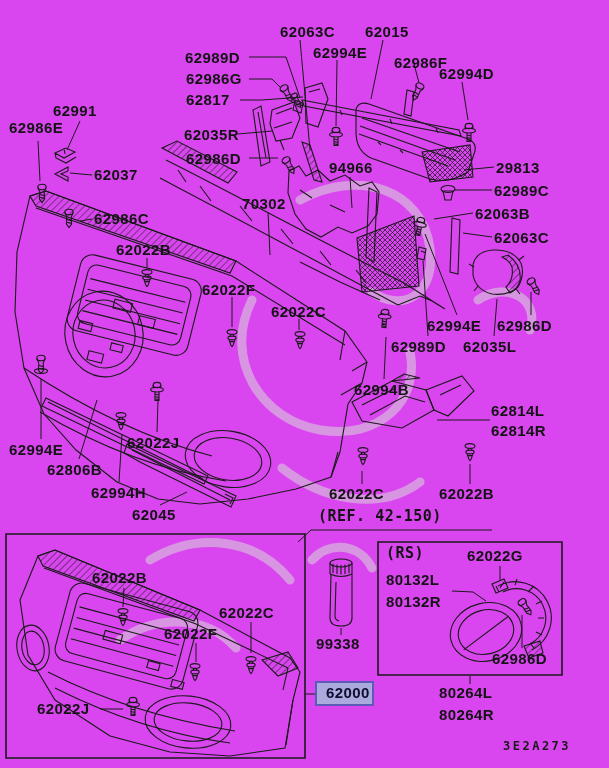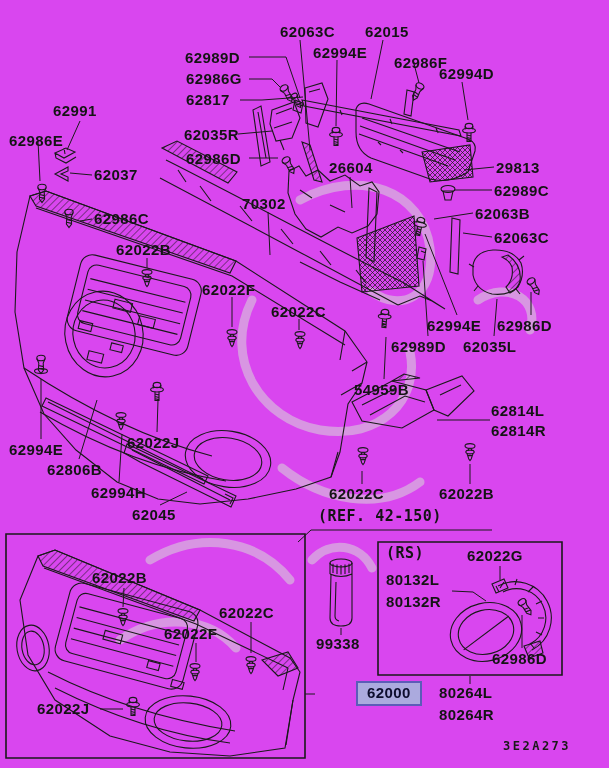--- a/index.html
+++ b/index.html
@@ -9,21 +9,21 @@
   }
   #lineart { position:absolute; left:0; top:0; }
   .lbl {
     position:absolute; font:bold 15px "Liberation Sans", sans-serif;
     color:#141414; letter-spacing:0.4px; white-space:nowrap; line-height:15px;
   }
   .mono { font-family:"DejaVu Sans Mono", monospace; letter-spacing:0.5px; }
   .code { font:bold 12px "DejaVu Sans Mono", monospace; letter-spacing:2.5px; color:#1a1a1a; }
   .hl {
     background:#abaade; border:2px solid #5c5cb8; color:#0d0d2e;
-    padding:2px 9px 3px 9px; line-height:16px;margin-left:41px;
+    padding:2px 2px 3px 9px; line-height:16px;
   }
   svg * { vector-effect:non-scaling-stroke; }
 </style>
 </head>
 <body>
 
 <div id="stage">
 
 <svg id="lineart" width="609" height="768" viewBox="0 0 609 768">
   <defs>
@@ -229,39 +229,39 @@
 
 <div class="lbl" style="left:280px;top:24px">62063C</div>
 <div class="lbl" style="left:365px;top:24px">62015</div>
 <div class="lbl" style="left:185px;top:50px">62989D</div>
 <div class="lbl" style="left:313px;top:45px">62994E</div>
 <div class="lbl" style="left:394px;top:55px">62986F</div>
 <div class="lbl" style="left:186px;top:71px">62986G</div>
 <div class="lbl" style="left:439px;top:66px">62994D</div>
 <div class="lbl" style="left:186px;top:92px">62817</div>
 <div class="lbl" style="left:53px;top:103px">62991</div>
-<div class="lbl" style="left:9px;top:133px">62986E</div>
+<div class="lbl" style="left:9px;top:120px">62986E</div>
 <div class="lbl" style="left:184px;top:127px">62035R</div>
 <div class="lbl" style="left:186px;top:151px">62986D</div>
 <div class="lbl" style="left:94px;top:167px">62037</div>
-<div class="lbl" style="left:329px;top:160px">26604</div>
+<div class="lbl" style="left:329px;top:160px">94966</div>
 <div class="lbl" style="left:496px;top:160px">29813</div>
 <div class="lbl" style="left:494px;top:183px">62989C</div>
 <div class="lbl" style="left:242px;top:196px">70302</div>
 <div class="lbl" style="left:94px;top:211px">62986C</div>
 <div class="lbl" style="left:475px;top:206px">62063B</div>
 <div class="lbl" style="left:494px;top:230px">62063C</div>
 <div class="lbl" style="left:116px;top:242px">62022B</div>
 <div class="lbl" style="left:202px;top:282px">62022F</div>
 <div class="lbl" style="left:271px;top:304px">62022C</div>
 <div class="lbl" style="left:427px;top:318px">62994E</div>
 <div class="lbl" style="left:497px;top:318px">62986D</div>
 <div class="lbl" style="left:391px;top:339px">62989D</div>
 <div class="lbl" style="left:463px;top:339px">62035L</div>
-<div class="lbl" style="left:354px;top:382px">54959B</div>
+<div class="lbl" style="left:354px;top:382px">62994B</div>
 <div class="lbl" style="left:491px;top:403px">62814L</div>
 <div class="lbl" style="left:491px;top:423px">62814R</div>
 <div class="lbl" style="left:127px;top:435px">62022J</div>
 <div class="lbl" style="left:9px;top:442px">62994E</div>
 <div class="lbl" style="left:47px;top:462px">62806B</div>
 <div class="lbl" style="left:91px;top:485px">62994H</div>
 <div class="lbl" style="left:132px;top:507px">62045</div>
 <div class="lbl" style="left:329px;top:486px">62022C</div>
 <div class="lbl" style="left:439px;top:486px">62022B</div>
 <div class="lbl mono" style="left:318px;top:509px">(REF. 42-150)</div>

